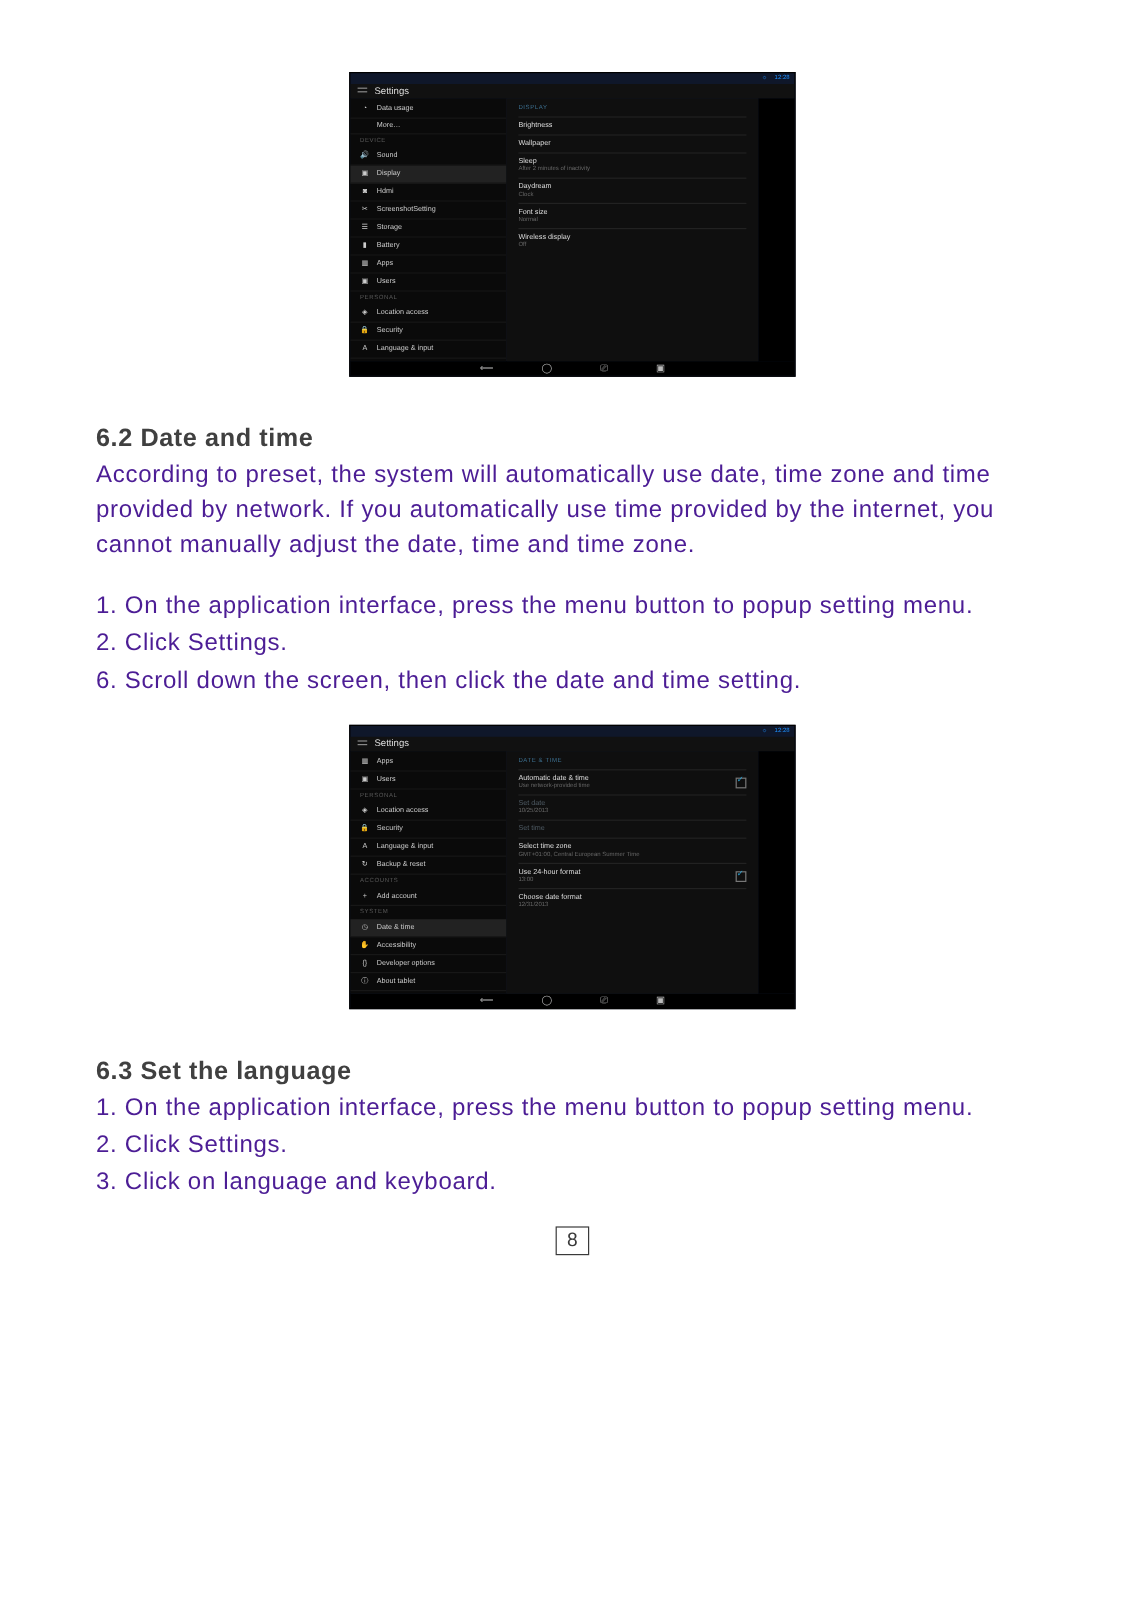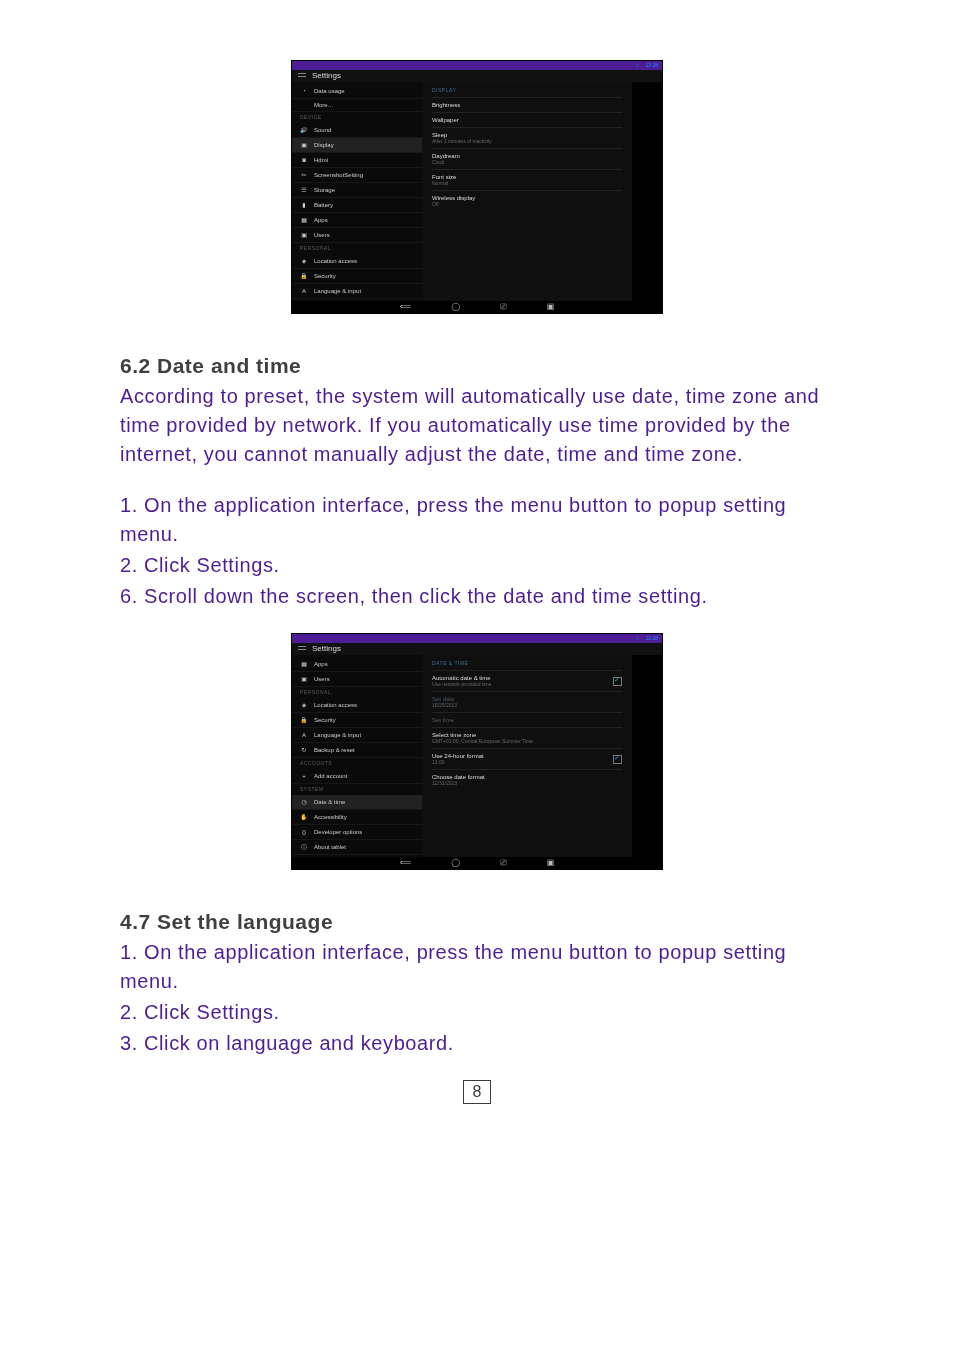--- a/index.html
+++ b/index.html
@@ -1,18 +1,18 @@
 <!DOCTYPE html>
 <html><head>
 <meta charset="utf-8">
 <style>
   html,body{margin:0;padding:0;background:#fff;color:#3f3f3f;font-family:Arial,Helvetica,sans-serif;}
   .page{width:954px;height:1345px;margin:0 auto;position:relative;box-sizing:border-box;padding:60px 0 0 0;}
-  .content{padding:0 120px;}
-  .screenshot{width:370px;margin:0 auto 40px auto;background:#4c1d95;color:#cfcfcf;font-size:6px;line-height:1;border:1px solid #000;}
+  .content{padding:0 80px;}
+  .screenshot{width:370px;margin:0 auto 40px auto;background:#0f172a;color:#cfcfcf;font-size:6px;line-height:1;border:1px solid #000;}
   .ss-head{display:flex;justify-content:flex-end;padding:2px 4px;color:#1e90ff;font-size:5px;gap:6px;}
   .ss-title{display:flex;align-items:center;padding:2px 6px;color:#ddd;font-size:8px;background:#111;gap:6px;}
   .ss-title .burger{display:inline-block;width:8px;height:6px;background:linear-gradient(#888,#888) 0 0/100% 1px no-repeat,linear-gradient(#888,#888) 0 3px/100% 1px no-repeat,linear-gradient(#888,#888) 0 6px/100% 1px no-repeat;}
   .ss-body{display:flex;}
   .ss-side{width:130px;background:#0a0a0a;padding:2px 0;}
   .side-item{display:flex;align-items:center;gap:6px;padding:3px 8px;color:#ccc;border-bottom:1px solid #171717;font-size:6px;}
   .side-item.sel{background:#222;}
   .side-cat{color:#5b5b5b;font-size:5px;padding:3px 8px;letter-spacing:.5px;}
   .ico{display:inline-flex;align-items:center;justify-content:center;width:8px;height:8px;font-size:6px;}
   .ss-main{flex:1;background:#0f0f0f;padding:4px 10px;}
@@ -281,21 +281,21 @@
     <div class="ss-nav">
       <span>⟸</span>
       <span>◯</span>
       <span>⎚</span>
       <span>▣</span>
     </div>
   </div>
 
   <div class="content">
     <div class="block">
-      <h2>4.7  Set the language</h2>
+      <h2>6.3  Set the language</h2>
       <div id="sec63steps">
           <p>1. On the application interface, press the menu button to popup setting menu.</p>
           <p>2. Click Settings.</p>
           <p>3. Click on language and keyboard.</p>
         </div>
     </div>
   </div>
 
   <div class="pagenum">8</div>
 </div>

